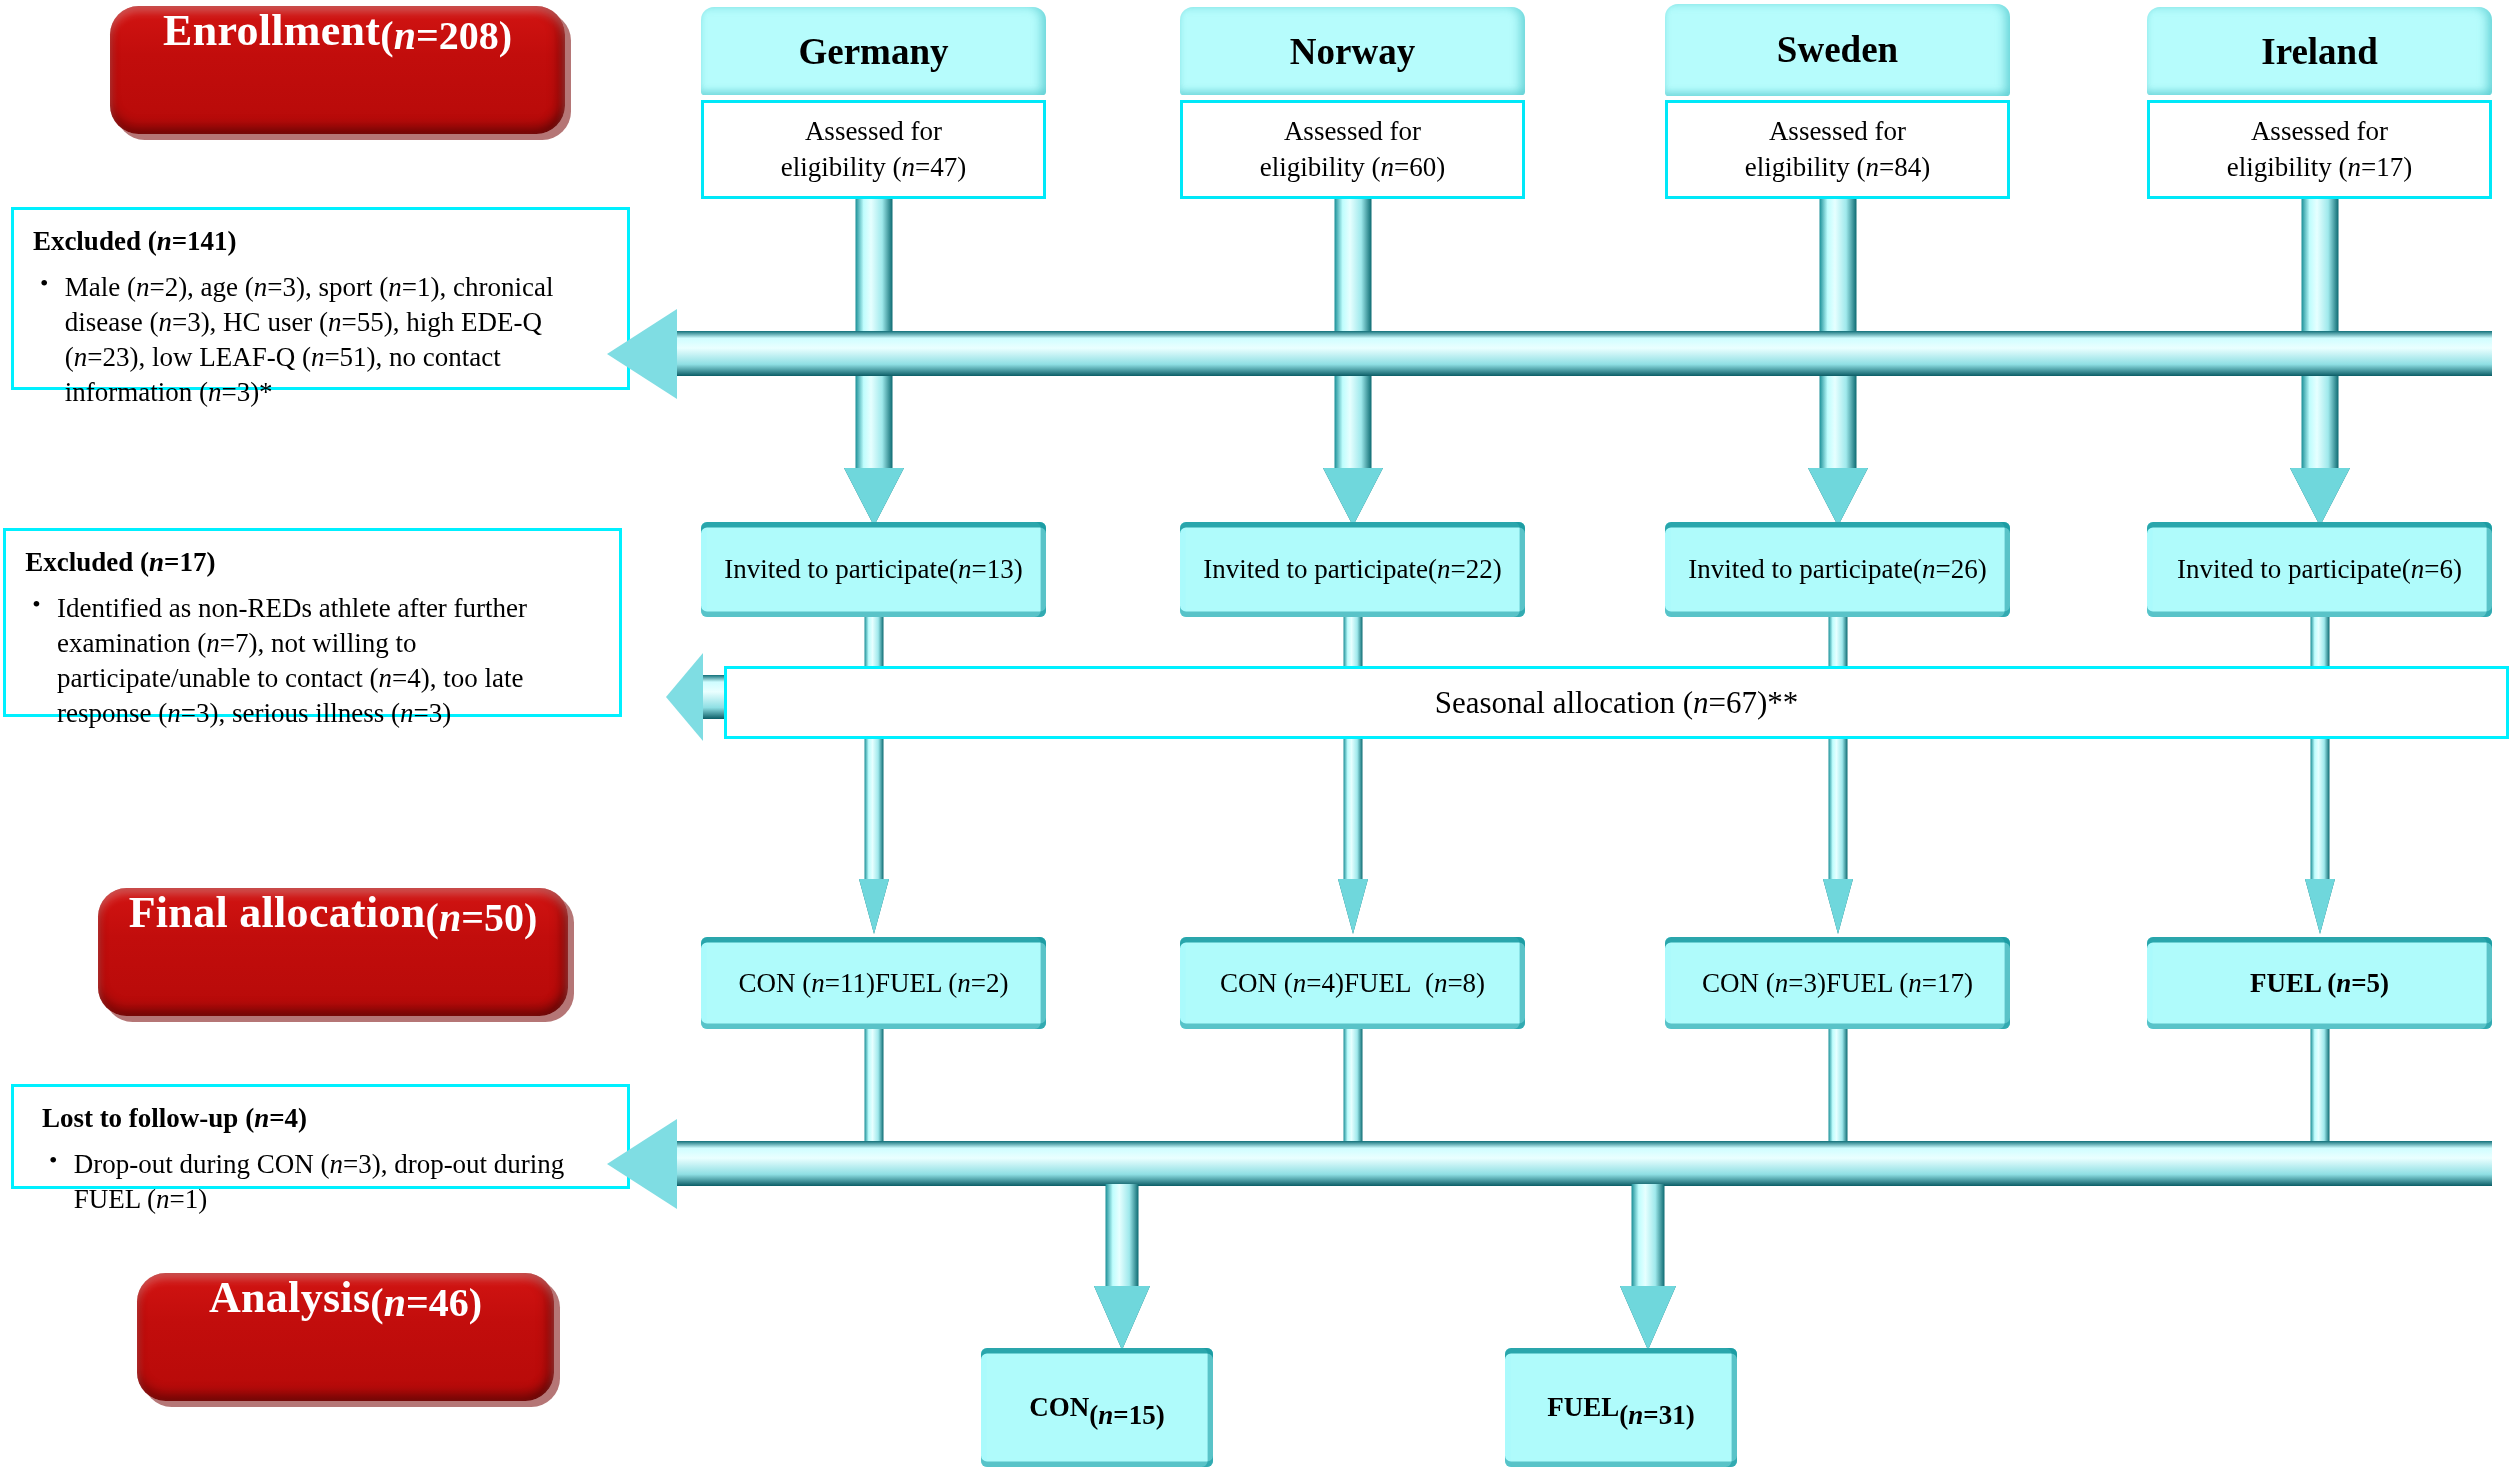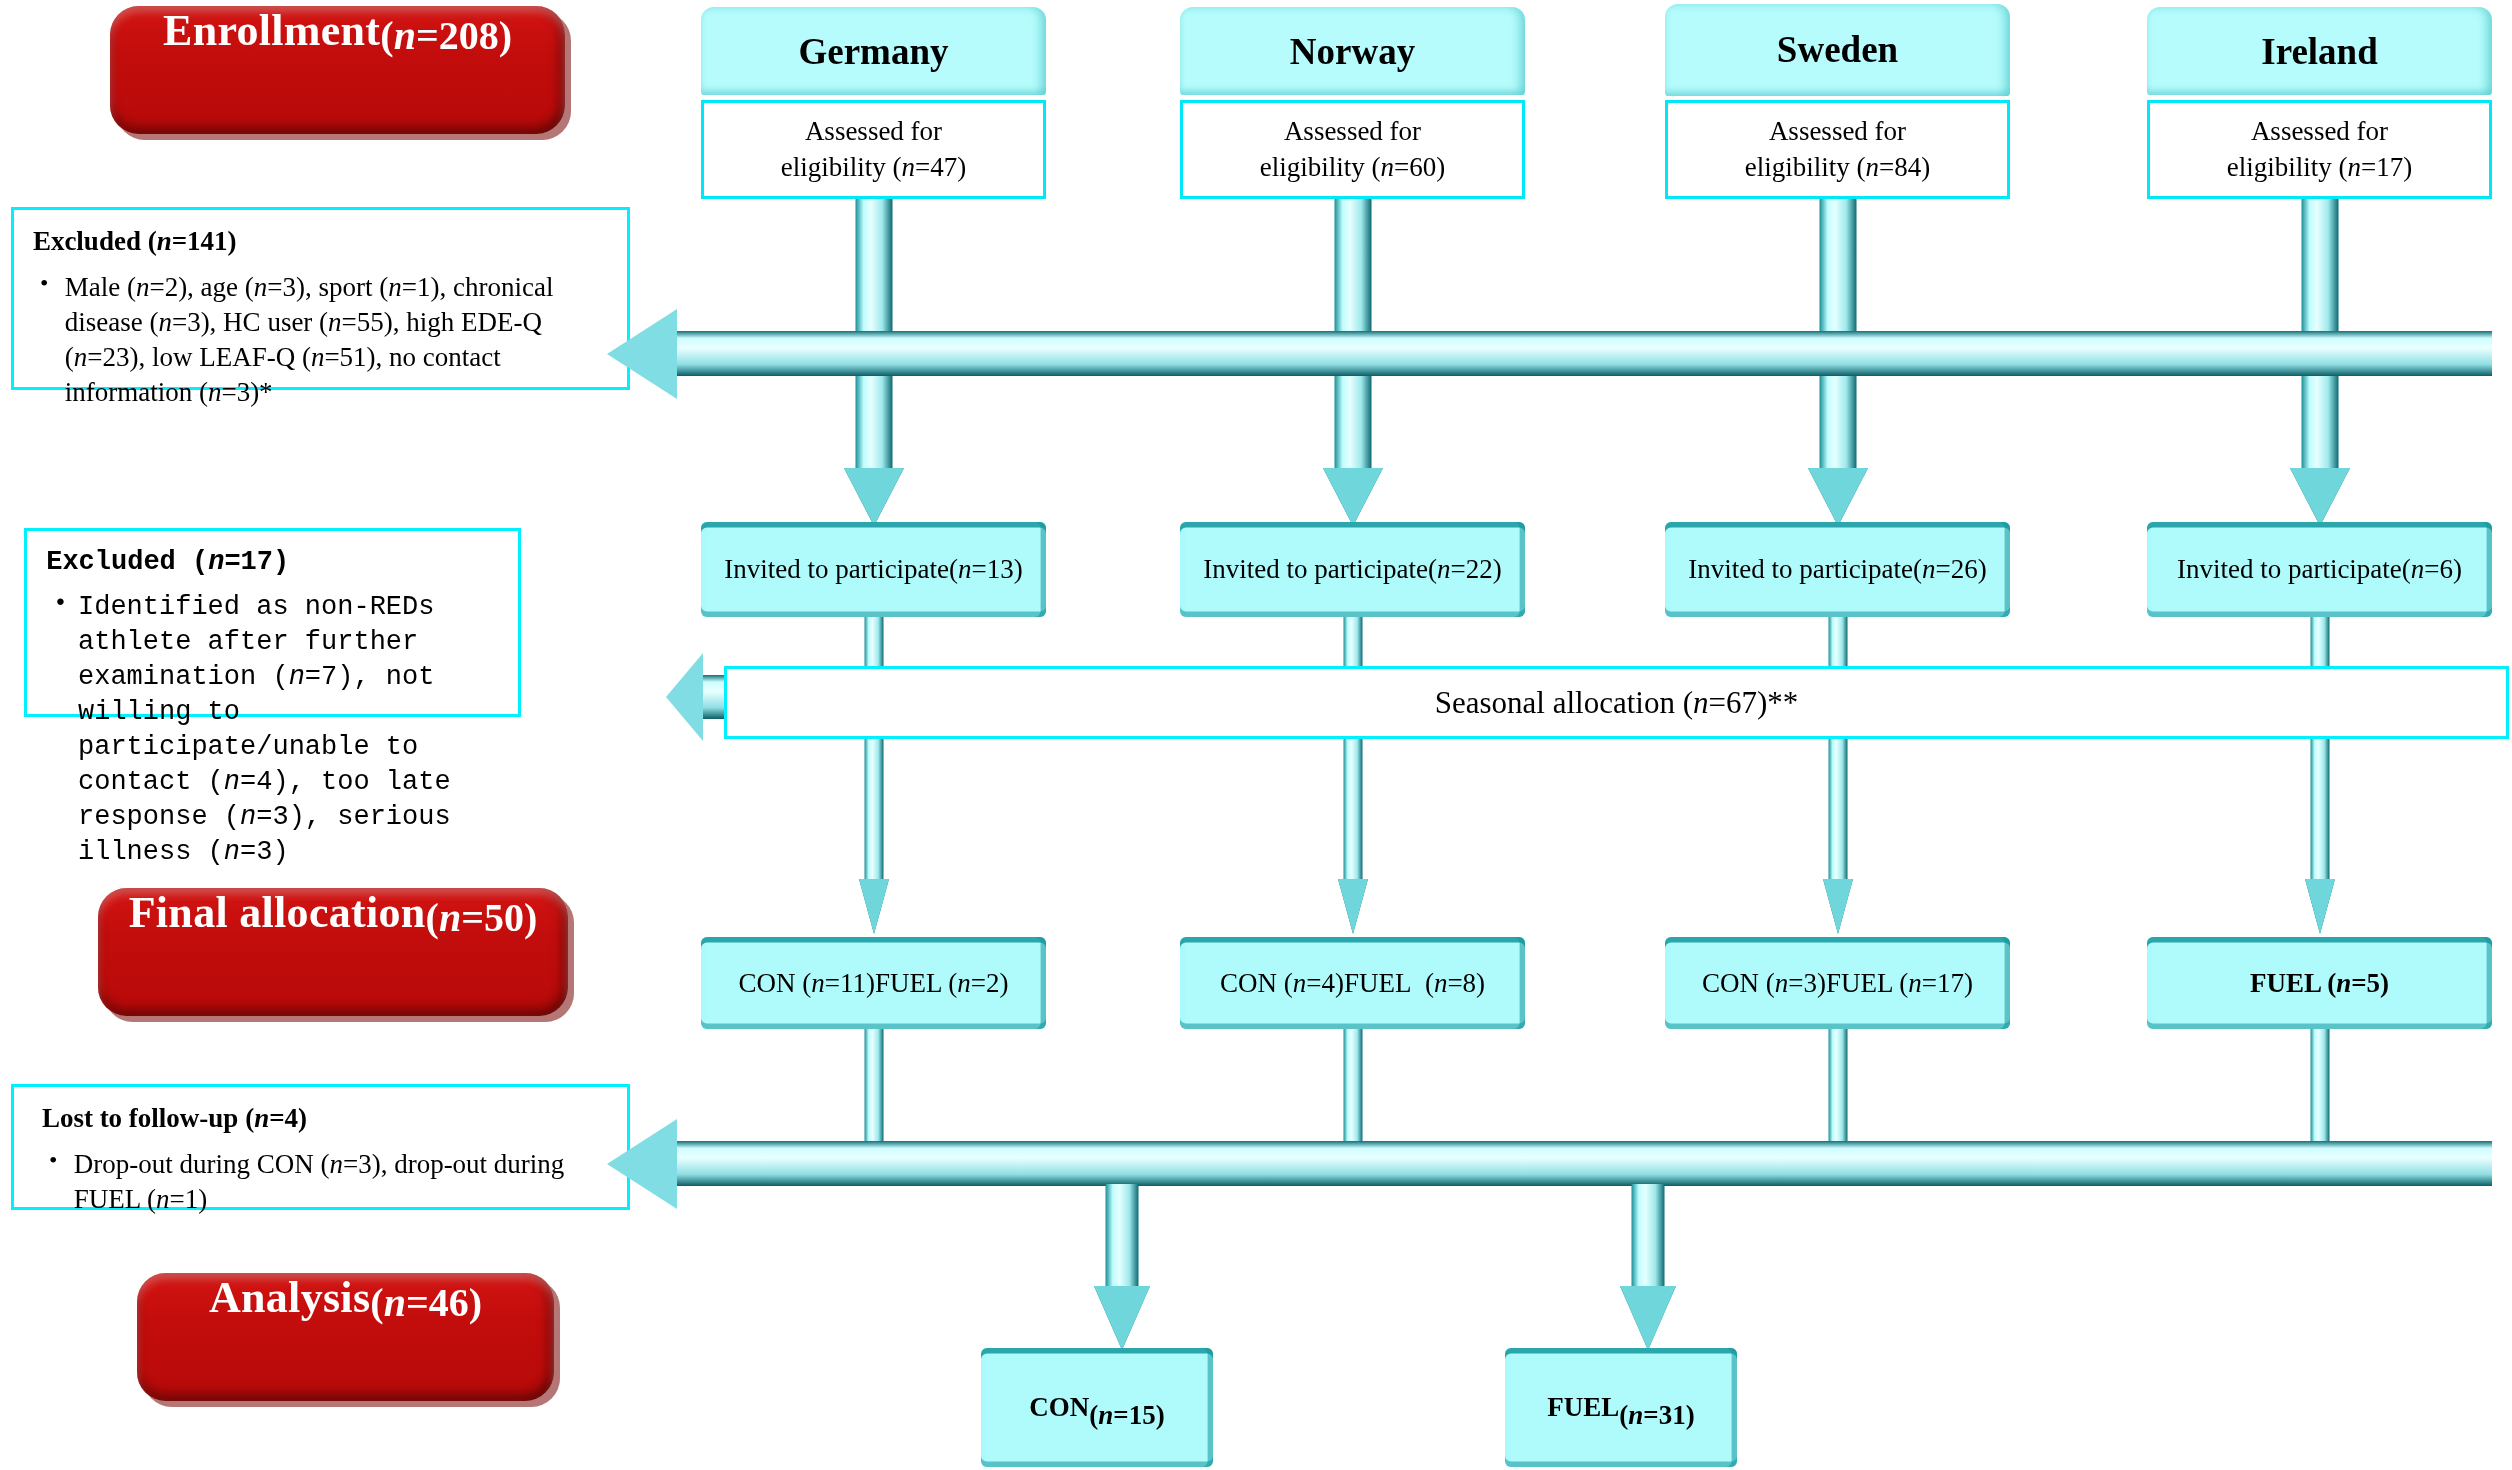--- a/index.html
+++ b/index.html
@@ -110,33 +110,33 @@
     <div class="l2">(<span class="it">n</span>=<span>208</span>)</div>
   </div>
 
   <div class="abs whitebox exbox" style="left:10.7px;top:207px;width:619px;height:183px;">
     <div class="exhead">Excluded (<span class="it">n</span><span>=141)</span></div>
     <ul class="exlist">
       <li>Male (<span class="it">n</span>=2), age (<span class="it">n</span>=3), sport (<span class="it">n</span>=1), chronical disease (<span class="it">n</span>=3), HC user (<span class="it">n</span>=55), high EDE-Q (<span class="it">n</span>=23), low LEAF-Q (<span class="it">n</span>=51), no contact information (<span class="it">n</span>=3)*</li>
     </ul>
   </div>
 
-  <div class="abs whitebox exbox" style="left:24px;top:528px;width:497px;height:189px;font-family:Liberation Mono, monospace;">
+  <div class="abs whitebox exbox" style="left:3px;top:528px;width:619px;height:189px;">
     <div class="exhead">Excluded (<span class="it">n</span><span>=17)</span></div>
     <ul class="exlist">
       <li>Identified as non-REDs athlete after further examination (<span class="it">n</span>=7), not willing to participate/unable to contact (<span class="it">n</span>=4), too late response (<span class="it">n</span>=3), serious illness (<span class="it">n</span>=3)</li>
     </ul>
   </div>
 
   <div class="abs redbox" style="left:98px;top:888px;width:470px;height:128px;">
     <div class="l1">Final allocation</div>
     <div class="l2">(<span class="it">n</span>=<span>50</span>)</div>
   </div>
 
-  <div class="abs whitebox exbox" style="left:10.7px;top:1084px;width:619px;height:126px;padding-left:27px;">
+  <div class="abs whitebox exbox" style="left:10.7px;top:1084px;width:619px;height:105px;padding-left:27px;">
     <div class="exhead">Lost to follow-up (<span class="it">n</span><span>=4)</span></div>
     <ul class="exlist">
       <li>Drop-out during CON (<span class="it">n</span>=3), drop-out during FUEL (<span class="it">n</span>=1)</li>
     </ul>
   </div>
 
   <div class="abs redbox" style="left:137px;top:1273px;width:417px;height:128px;">
     <div class="l1">Analysis</div>
     <div class="l2">(<span class="it">n</span>=<span>46</span>)</div>
   </div>

